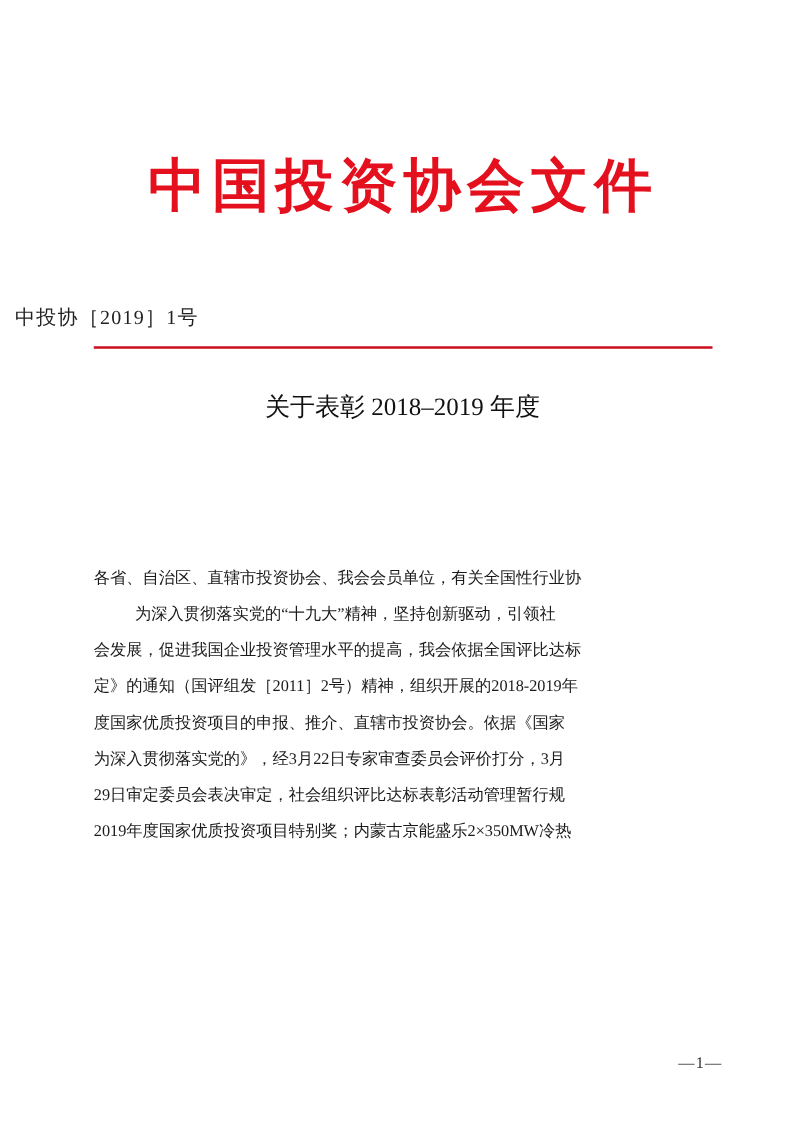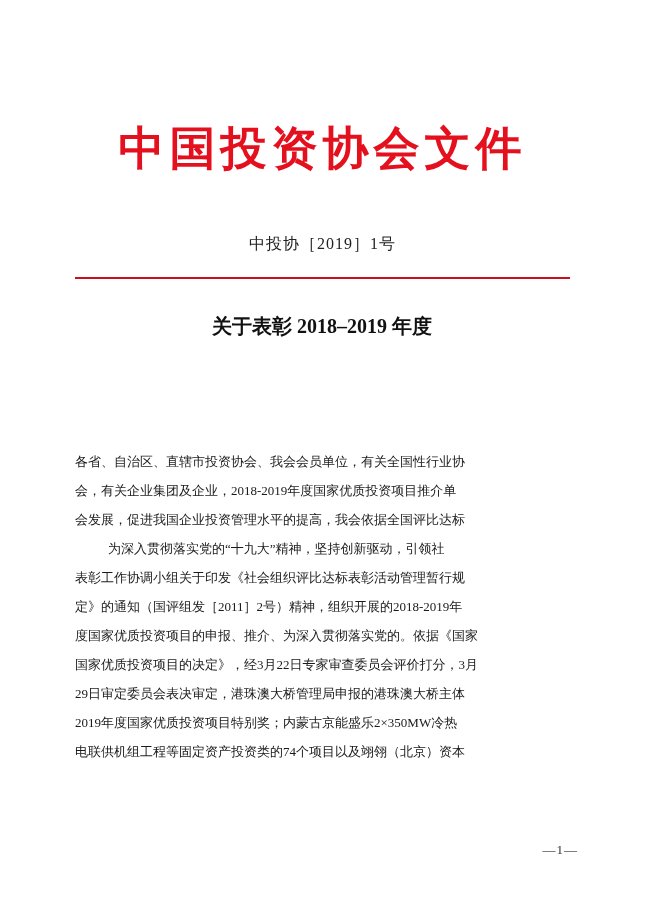--- a/index.html
+++ b/index.html
@@ -20,36 +20,36 @@
   .org-title{
     position:absolute;top:118px;left:0;right:0;
     text-align:center;
     font-size:46px;
     font-weight:bold;
     letter-spacing:5px;
     color:var(--red-title);
     white-space:nowrap;
   }
   .doc-number{
-    position:absolute;top:234px;left:0;right:0;
-    text-align:center;
+    position:absolute;top:244px;left:0;right:0;
     font-size:16px;
     letter-spacing:1px;
     color:#222;
     white-space:nowrap;
+    padding-left:12px;
   }
   .red-rule{
     position:absolute;top:277px;left:75px;
     width:495px;height:2px;
     background:var(--red-rule);
   }
   .doc-heading{
     position:absolute;top:309px;left:0;right:1px;
     text-align:center;
-    font-weight:bold;
+    font-weight:normal;
     font-size:20px;
     line-height:34px;
     color:#111;
   }
   .doc-body{
     position:absolute;top:399px;left:75px;
     width:495px;
     font-size:13px;
     color:#1a1a1a;
     margin-top:48px;
@@ -81,28 +81,25 @@
   <div class="doc-number">中投协［2019］1号</div>
 
   <div class="red-rule"></div>
 
   <div class="doc-heading">
     <div>关于表彰 2018–2019 年度</div>
   </div>
 
   <div class="doc-body">
     <div class="body-line">各省、自治区、直辖市投资协会、我会会员单位，有关全国性行业协</div>
-    <div class="body-line">会，有关企业集团及企业，2018-2019年度国家优质投资项目推介单</div>
 
+    <div class="body-line indent">为深入贯彻落实党的“十九大”精神，坚持创新驱动，引领社</div>
     <div class="body-line">会发展，促进我国企业投资管理水平的提高，我会依据全国评比达标</div>
-    <div class="body-line indent">为深入贯彻落实党的“十九大”精神，坚持创新驱动，引领社</div>
-    <div class="body-line">表彰工作协调小组关于印发《社会组织评比达标表彰活动管理暂行规</div>
     <div class="body-line">定》的通知（国评组发［2011］2号）精神，组织开展的2018-2019年</div>
-    <div class="body-line">度国家优质投资项目的申报、推介、为深入贯彻落实党的。依据《国家</div>
-    <div class="body-line">国家优质投资项目的决定》，经3月22日专家审查委员会评价打分，3月</div>
-    <div class="body-line">29日审定委员会表决审定，港珠澳大桥管理局申报的港珠澳大桥主体</div>
+    <div class="body-line">度国家优质投资项目的申报、推介、直辖市投资协会。依据《国家</div>
+    <div class="body-line">为深入贯彻落实党的》，经3月22日专家审查委员会评价打分，3月</div>
+    <div class="body-line">29日审定委员会表决审定，社会组织评比达标表彰活动管理暂行规</div>
     <div class="body-line">2019年度国家优质投资项目特别奖；内蒙古京能盛乐2×350MW冷热</div>
-    <div class="body-line">电联供机组工程等固定资产投资类的74个项目以及翊翎（北京）资本</div>
   </div>
 
   <div class="page-number">—1—</div>
 
 </div>
 
 </body></html>

